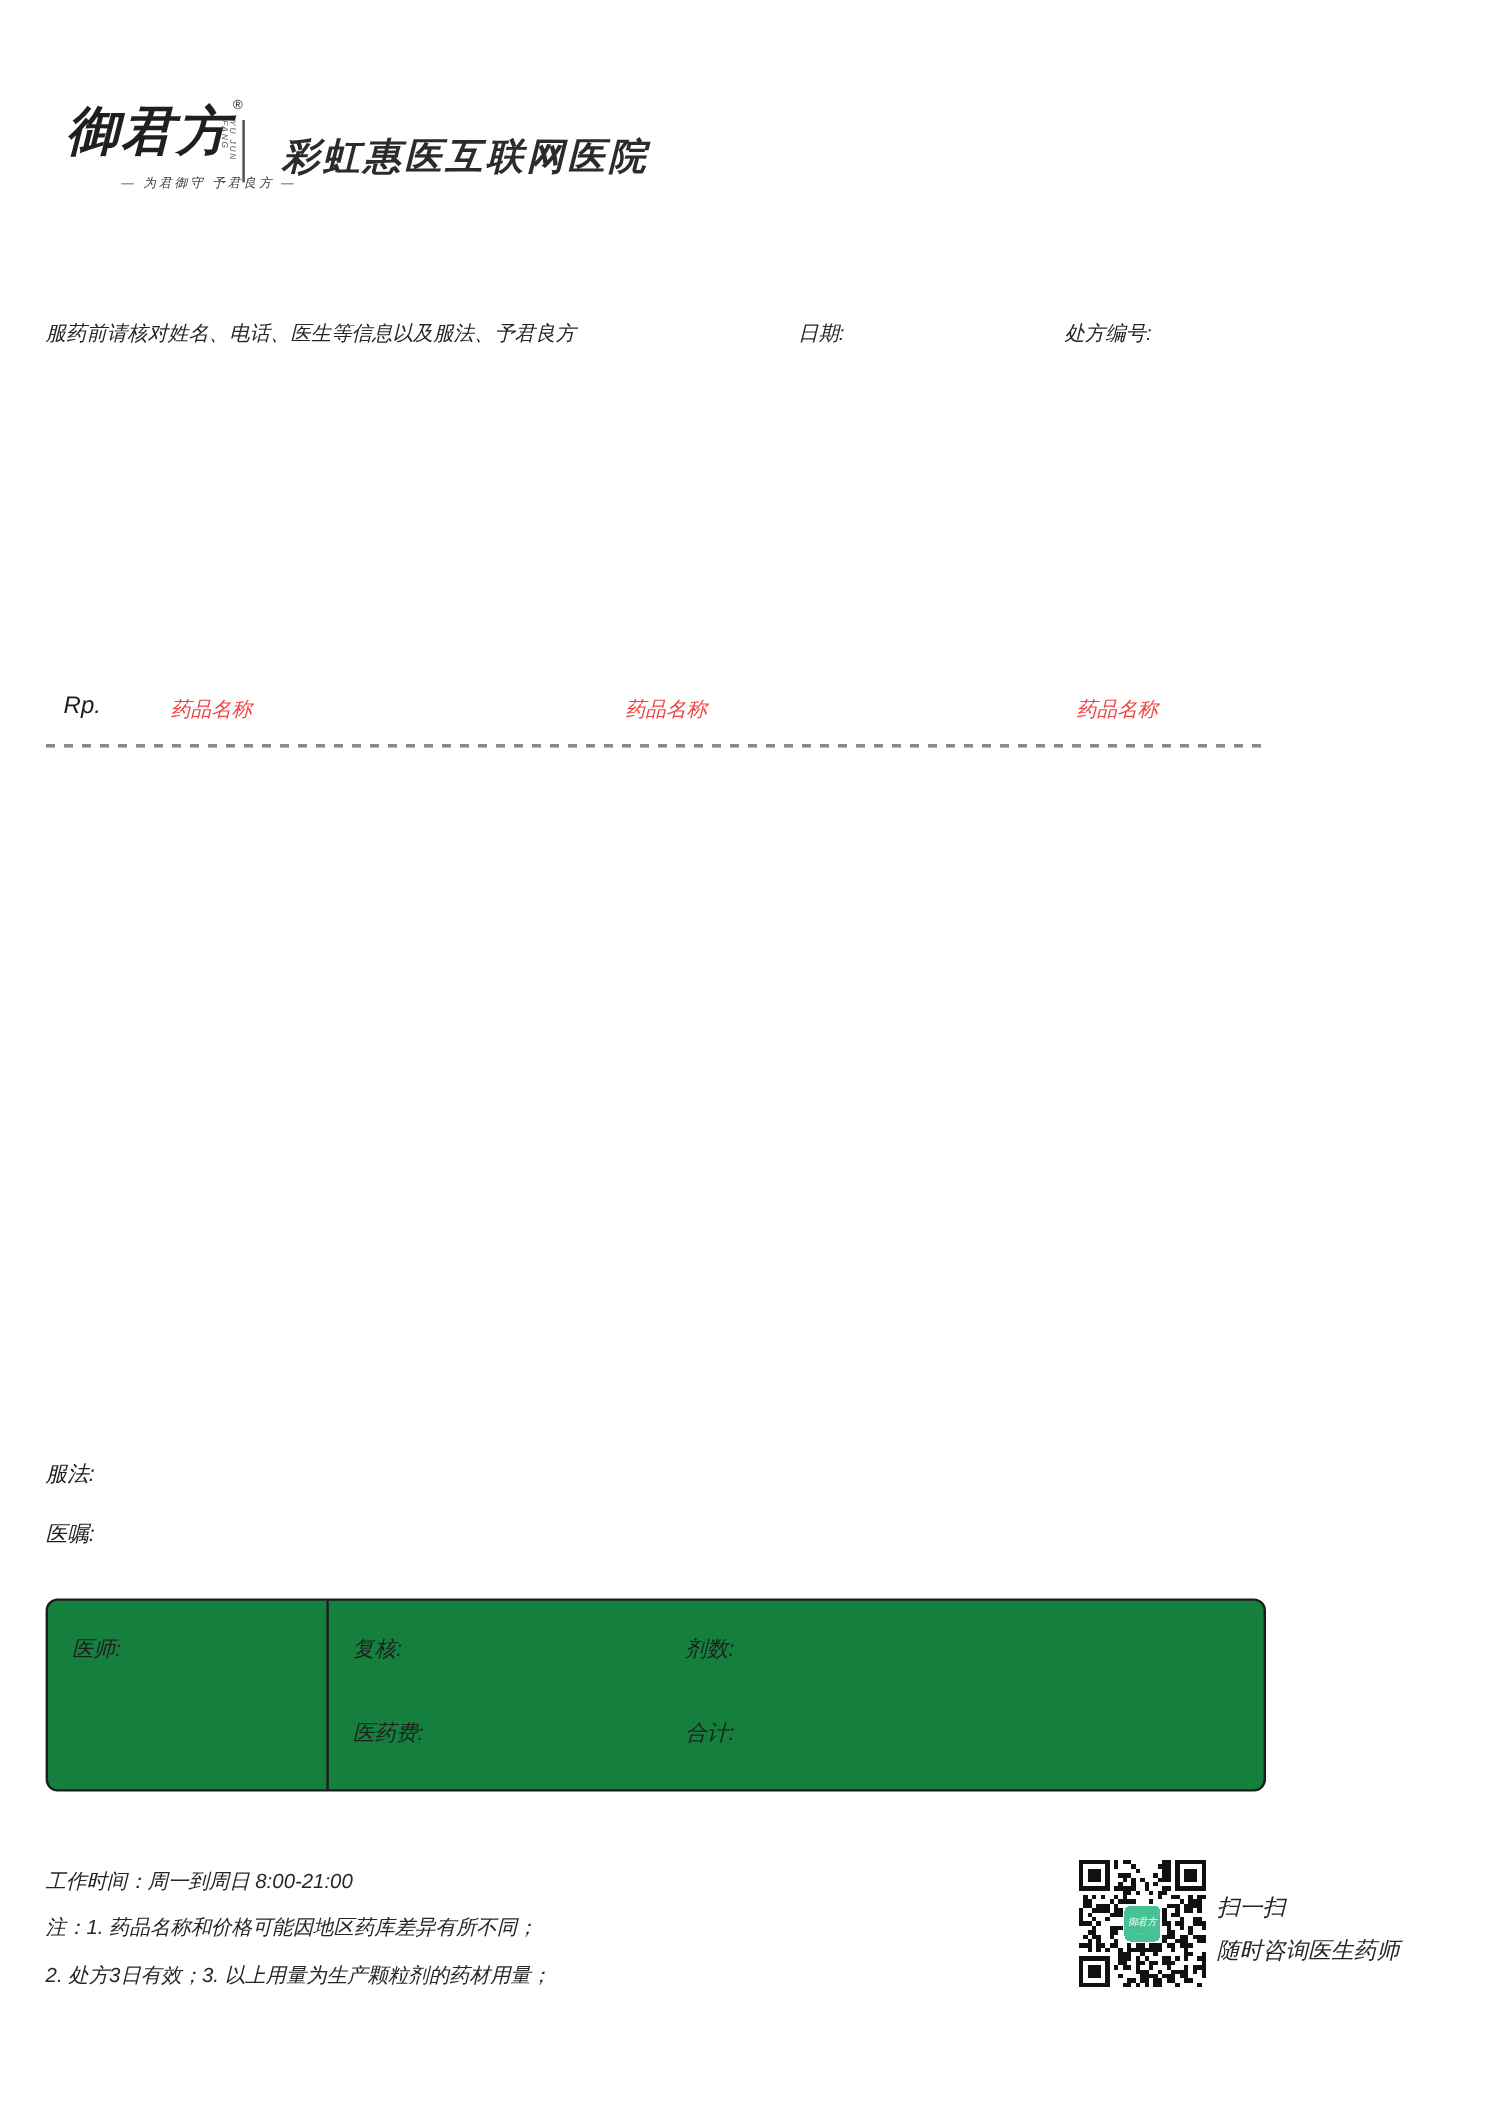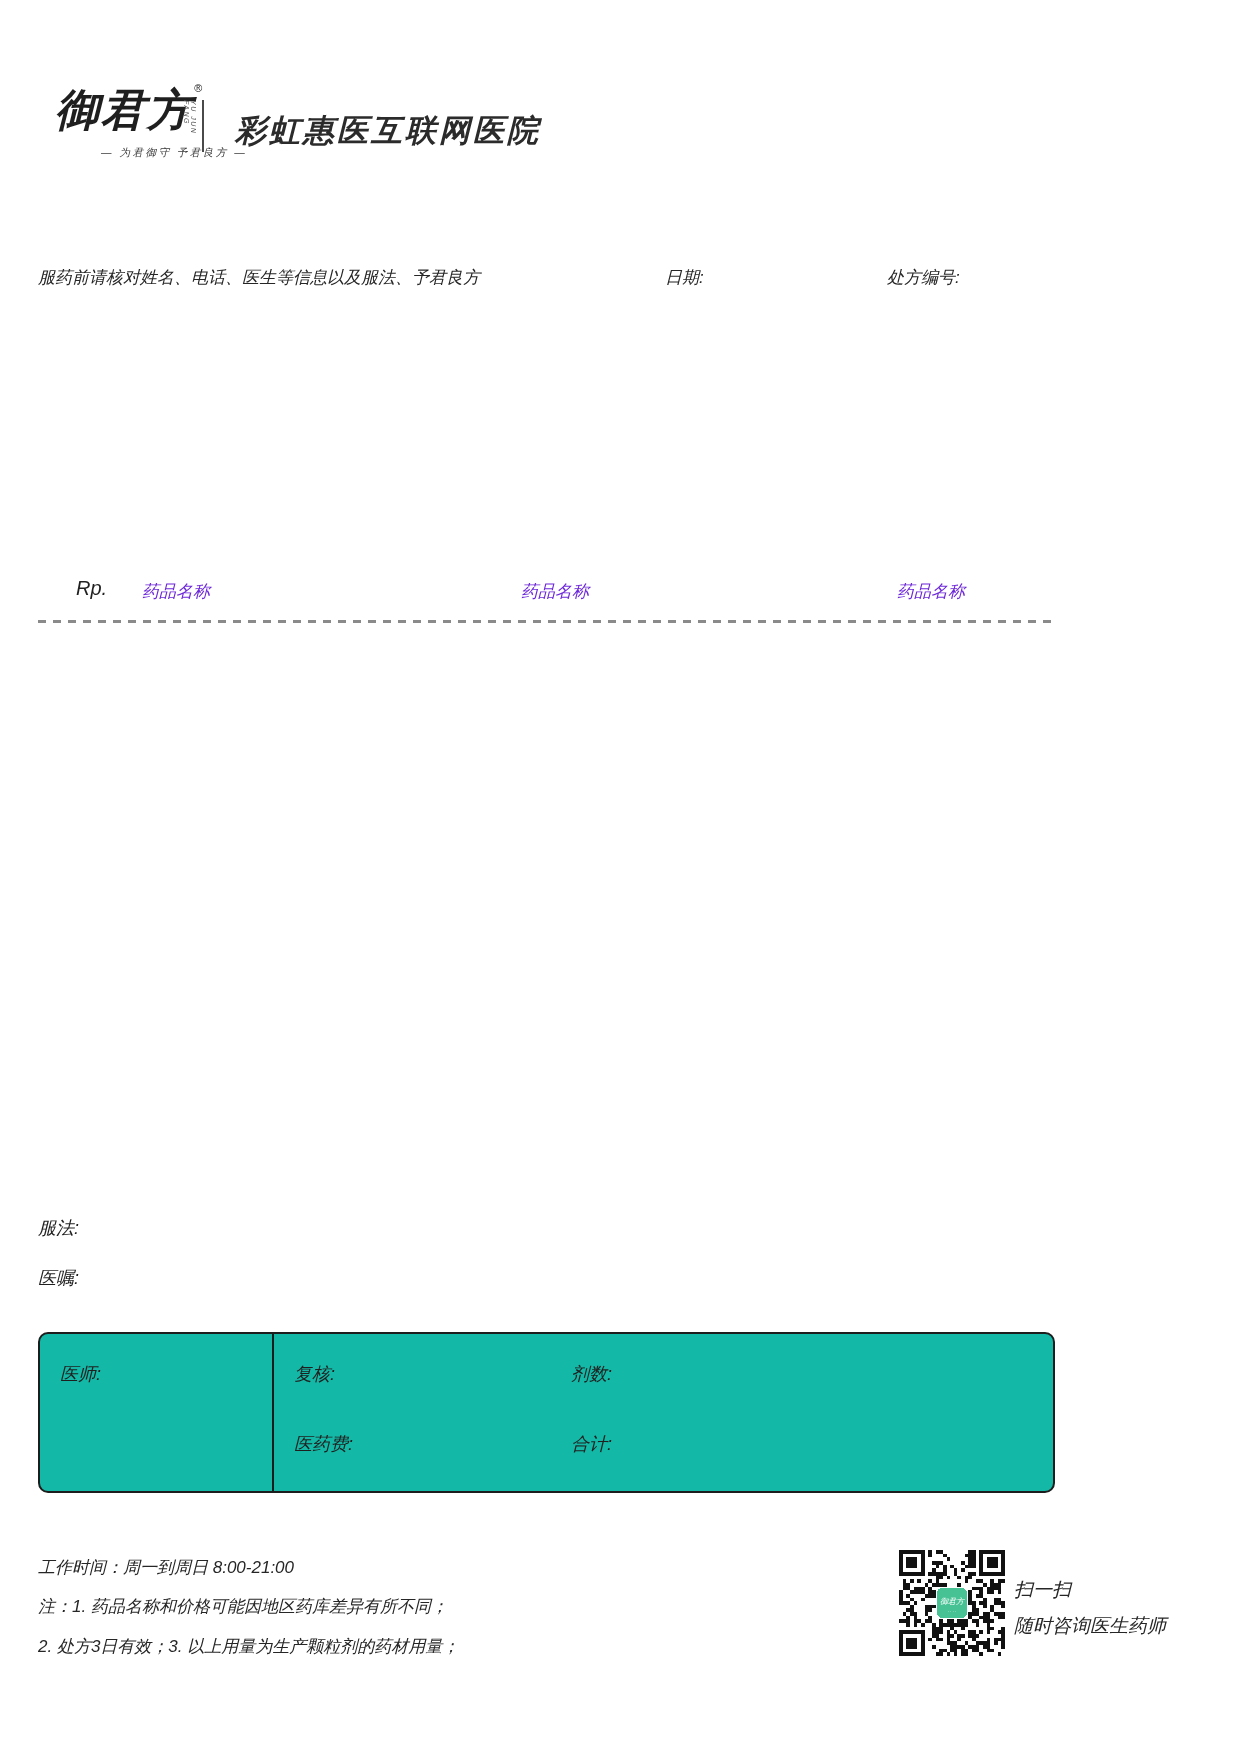--- a/index.html
+++ b/index.html
@@ -76,35 +76,35 @@
   .vdiv{
     width:1.8px;height:50px;
     background:#1d1d1d;
   }
   .hline{
     height:2px;
     background:#1d1d1d;
   }
   
   .rp-label{font-size:20px;color:#1f1f1f;}
-  .drug-col{font-size:17px;color:#6d28d9;white-space:nowrap;}
+  .drug-col{font-size:17px;color:#ef4444;white-space:nowrap;}
   .dashed-sep{
     height:2.5px;
     background:repeating-linear-gradient(90deg,#8a8a8a 0 8px,transparent 8px 15px);
   }
   
   .mid-label{font-size:18px;color:#1f1f1f;}
   
   .sign-box{
     left:38px;top:1332px;
     width:1017px;height:161px;
     border:2.5px solid #1d1d1d;
     border-radius:10px;
     box-sizing:border-box;
-    background:#14b8a6;
+    background:#15803d;
   }
   .sign-divider{
     position:absolute;
     left:232px;top:0;bottom:0;
     width:1.8px;background:#1d1d1d;
   }
   .sign-label{
     position:absolute;
     font-size:18px;color:#1f1f1f;white-space:nowrap;
   }
@@ -124,21 +124,21 @@
   <div class="abs logo-vertical" style="left:183px;top:100px;height:48px;">YU JUN FANG</div>
   <div class="abs logo-tagline" style="left:55px;top:146px;width:150px;text-align:left;margin-left:46px;">— 为君御守 予君良方 —</div>
   <div class="abs logo-divider" style="left:202px;top:100px;"></div>
   <h1 class="abs hospital-title" style="left:235px;top:110px;">彩虹惠医互联网医院</h1>
 
   <div class="abs notice-text" style="left:38px;top:266px;">服药前请核对姓名、电话、医生等信息以及服法、予君良方</div>
   <div class="abs inline-label" style="left:665px;top:266px;">日期:</div>
   <div class="abs inline-label" style="left:887px;top:266px;">处方编号:</div>
 
 
-  <div class="abs rp-label" style="left:76px;top:577px;">Rp.</div>
+  <div class="abs rp-label" style="left:53px;top:577px;">Rp.</div>
   <div class="abs drug-col" style="left:142px;top:580px;">药品名称</div>
   <div class="abs drug-col" style="left:521px;top:580px;">药品名称</div>
   <div class="abs drug-col" style="left:897px;top:580px;">药品名称</div>
   <div class="abs dashed-sep" style="left:38px;top:620px;width:1017px;"></div>
 
   <div class="abs mid-label" style="left:38px;top:1216px;">服法:</div>
   <div class="abs mid-label" style="left:38px;top:1266px;">医嘱:</div>
 
   <div class="abs sign-box">
     <div class="sign-divider"></div>

